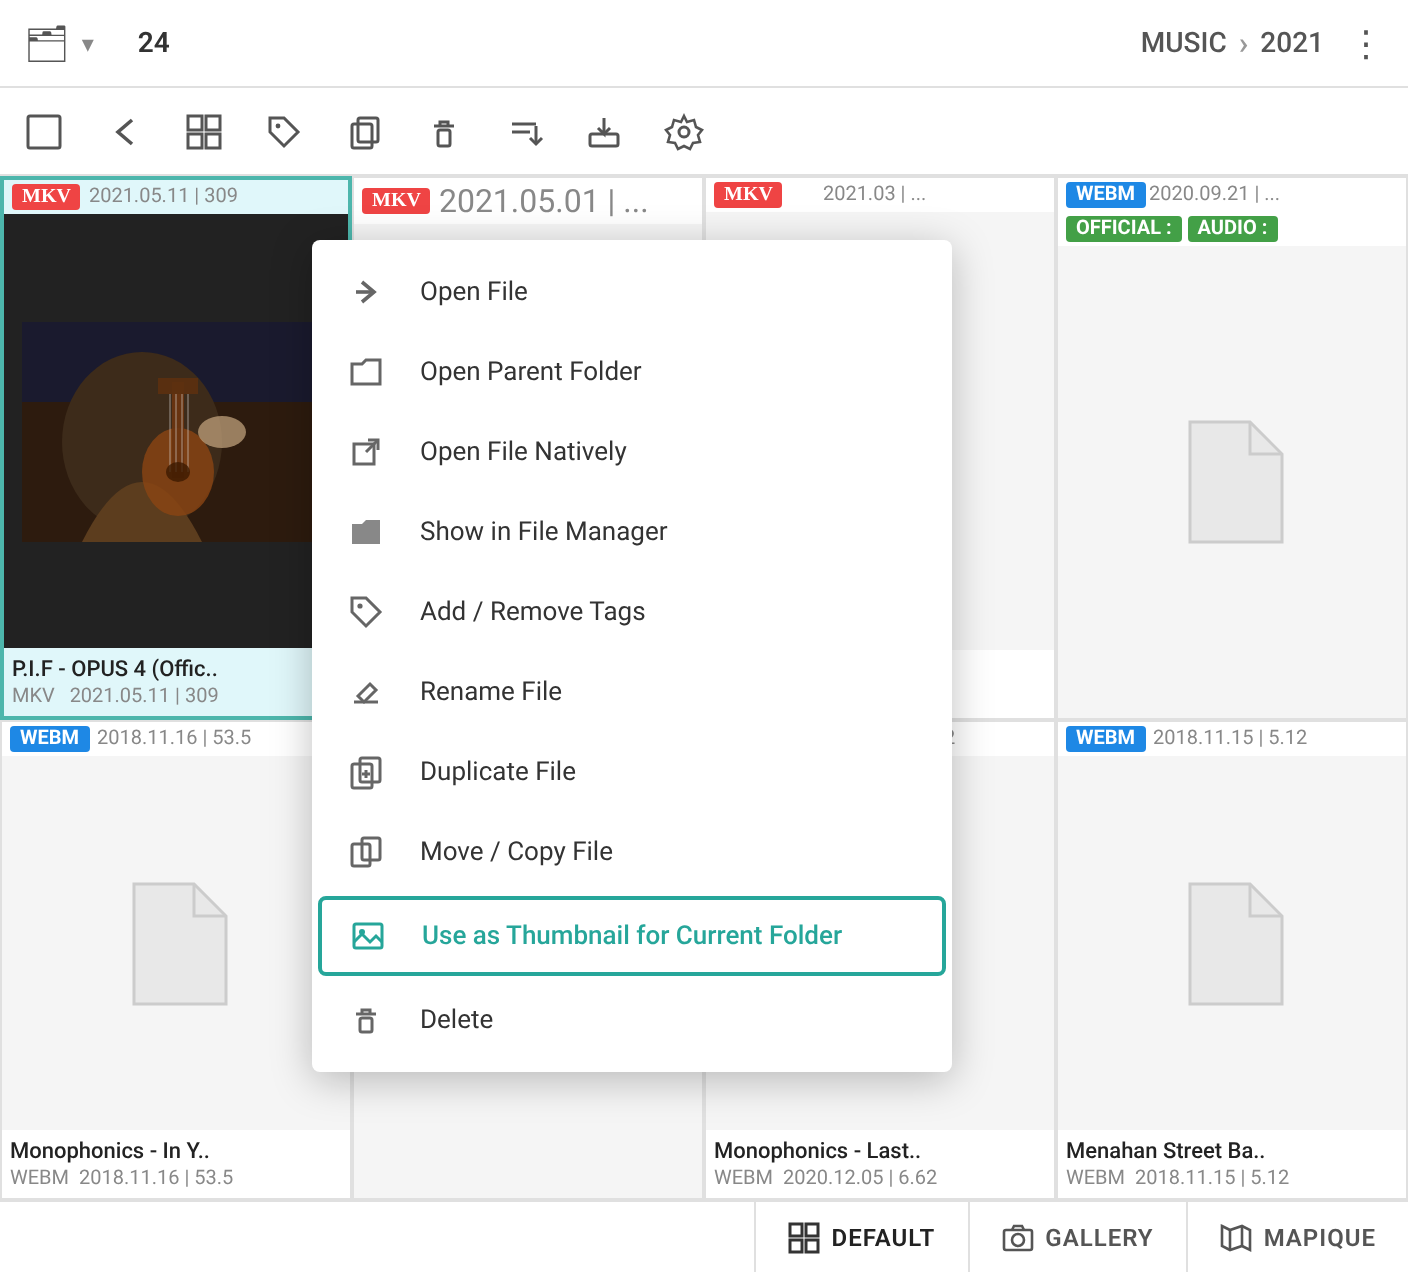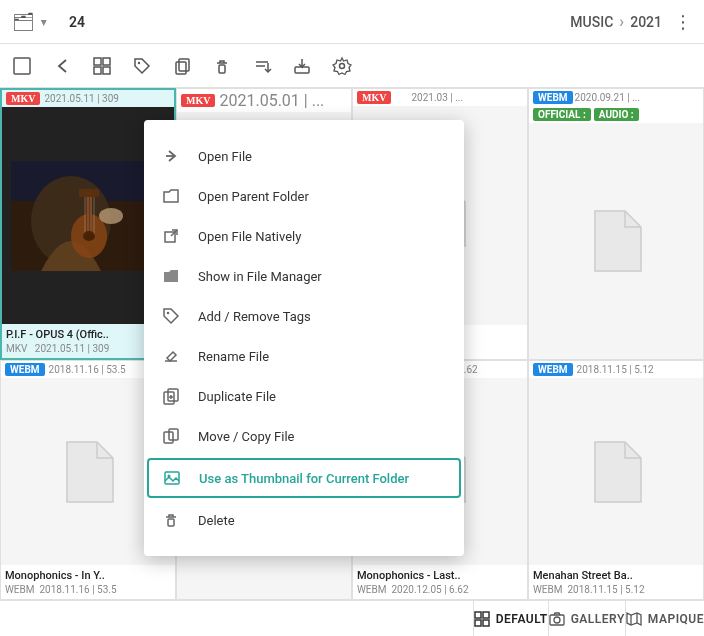--- a/index.html
+++ b/index.html
@@ -139,27 +139,27 @@
       padding: 0 4px 4px;
       color: #888;
       white-space: nowrap;
       overflow: hidden;
     }
 
     
     .context-menu {
       position: absolute;
       top: 120px;
-      left: 144px;
+      left: 156px;
       background: #fff;
       border-radius: 4px;
       box-shadow: 0 4px 20px rgba(0,0,0,0.25);
       z-index: 100;
       min-width: 320px;
-      padding: 16px 0;
+      padding: 6px 0;
     }
     .ctx-item {
       display: flex;
       align-items: center;
       padding: 9px 16px;
       cursor: pointer;
       gap: 16px;
       color: #333;
       font-size: 13px;
       white-space: nowrap;
@@ -191,21 +191,21 @@
       border-top: 1px solid #e0e0e0;
       display: flex;
       align-items: center;
       justify-content: flex-end;
       gap: 0;
     }
     .bottom-btn {
       display: flex;
       align-items: center;
       gap: 6px;
-      padding: 0 0;
+      padding: 0 16px;
       height: 36px;
       font-size: 12px;
       font-weight: 600;
       color: #555;
       cursor: pointer;
       border-left: 1px solid #e0e0e0;
       text-transform: uppercase;
       letter-spacing: 0.5px;
     }
     .bottom-btn.active {

